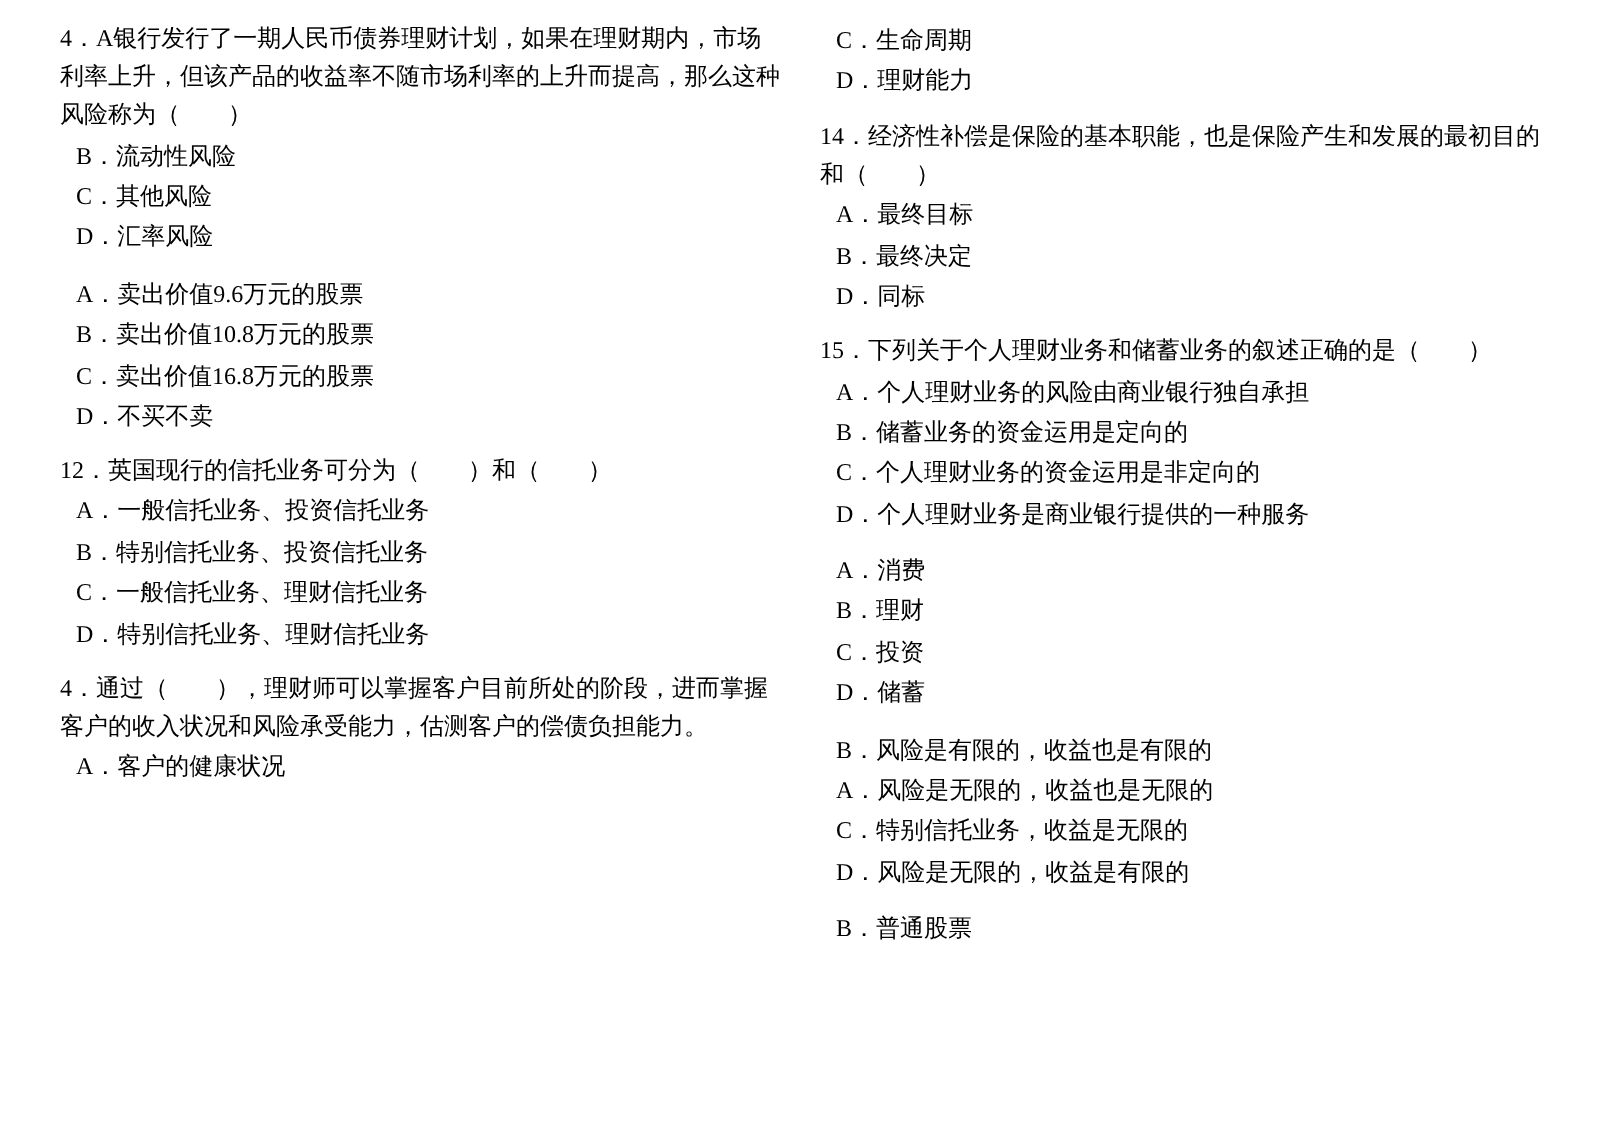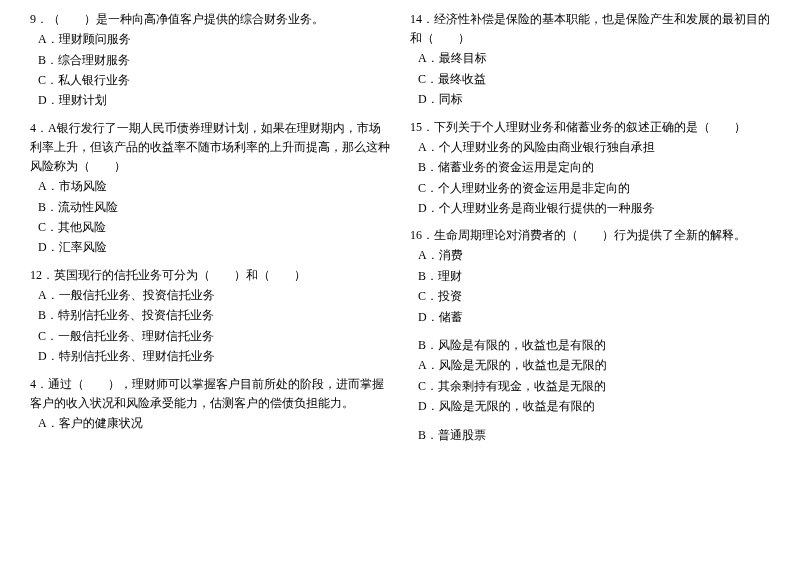--- a/index.html
+++ b/index.html
@@ -36,41 +36,37 @@
     .option {
       line-height: 1.7;
     }
   </style>
 </head>
 <body>
 
 <div class="page-content">
   <div class="column left-column">
 
-    <div class="question-block">
-      <div class="question-title">9．（　　）是一种向高净值客户提供的综合财务业务。</div>
-      <div class="options">
-        <div class="option">A．理财顾问服务</div>
-        <div class="option">B．综合理财服务</div>
-        <div class="option">C．私人银行业务</div>
-        <div class="option">D．理财计划</div>
-      </div>
-    </div>
 
     <div class="question-block">
       <div class="question-title">4．A银行发行了一期人民币债券理财计划，如果在理财期内，市场利率上升，但该产品的收益率不随市场利率的上升而提高，那么这种风险称为（　　）</div>
       <div class="options">
-        <div class="option">A．市场风险</div>
         <div class="option">B．流动性风险</div>
         <div class="option">C．其他风险</div>
         <div class="option">D．汇率风险</div>
       </div>
     </div>
 
     <div class="question-block">
+      <div class="options">
+        <div class="option">A．卖出价值9.6万元的股票</div>
+        <div class="option">B．卖出价值10.8万元的股票</div>
+        <div class="option">C．卖出价值16.8万元的股票</div>
+        <div class="option">D．不买不卖</div>
+      </div>
     </div>
 
     <div class="question-block">
       <div class="question-title">12．英国现行的信托业务可分为（　　）和（　　）</div>
       <div class="options">
         <div class="option">A．一般信托业务、投资信托业务</div>
         <div class="option">B．特别信托业务、投资信托业务</div>
         <div class="option">C．一般信托业务、理财信托业务</div>
         <div class="option">D．特别信托业务、理财信托业务</div>
       </div>
@@ -81,55 +77,60 @@
       <div class="options">
         <div class="option">A．客户的健康状况</div>
 
       </div>
     </div>
 
   </div>
 
   <div class="column right-column">
 
+    <div class="question-block">
+      <div class="options">
+        <div class="option">C．生命周期</div>
+        <div class="option">D．理财能力</div>
+      </div>
+    </div>
 
     <div class="question-block">
       <div class="question-title">14．经济性补偿是保险的基本职能，也是保险产生和发展的最初目的和（　　）</div>
       <div class="options">
         <div class="option">A．最终目标</div>
-        <div class="option">C．最终收益</div>
+        <div class="option">B．最终决定</div>
         <div class="option">D．同标</div>
       </div>
     </div>
 
     <div class="question-block">
       <div class="question-title">15．下列关于个人理财业务和储蓄业务的叙述正确的是（　　）</div>
       <div class="options">
         <div class="option">A．个人理财业务的风险由商业银行独自承担</div>
         <div class="option">B．储蓄业务的资金运用是定向的</div>
         <div class="option">C．个人理财业务的资金运用是非定向的</div>
         <div class="option">D．个人理财业务是商业银行提供的一种服务</div>
       </div>
     </div>
 
     <div class="question-block">
-      <div class="question-title">16．生命周期理论对消费者的（　　）行为提供了全新的解释。</div>
       <div class="options">
         <div class="option">A．消费</div>
         <div class="option">B．理财</div>
         <div class="option">C．投资</div>
         <div class="option">D．储蓄</div>
       </div>
     </div>
 
     <div class="question-block">
       <div class="options">
         <div class="option">B．风险是有限的，收益也是有限的</div>
         <div class="option">A．风险是无限的，收益也是无限的</div>
-        <div class="option">C．其余剩持有现金，收益是无限的</div>
+        <div class="option">C．特别信托业务，收益是无限的</div>
         <div class="option">D．风险是无限的，收益是有限的</div>
       </div>
     </div>
 
     <div class="question-block">
       <div class="options">
         <div class="option">B．普通股票</div>
 
       </div>
     </div>

